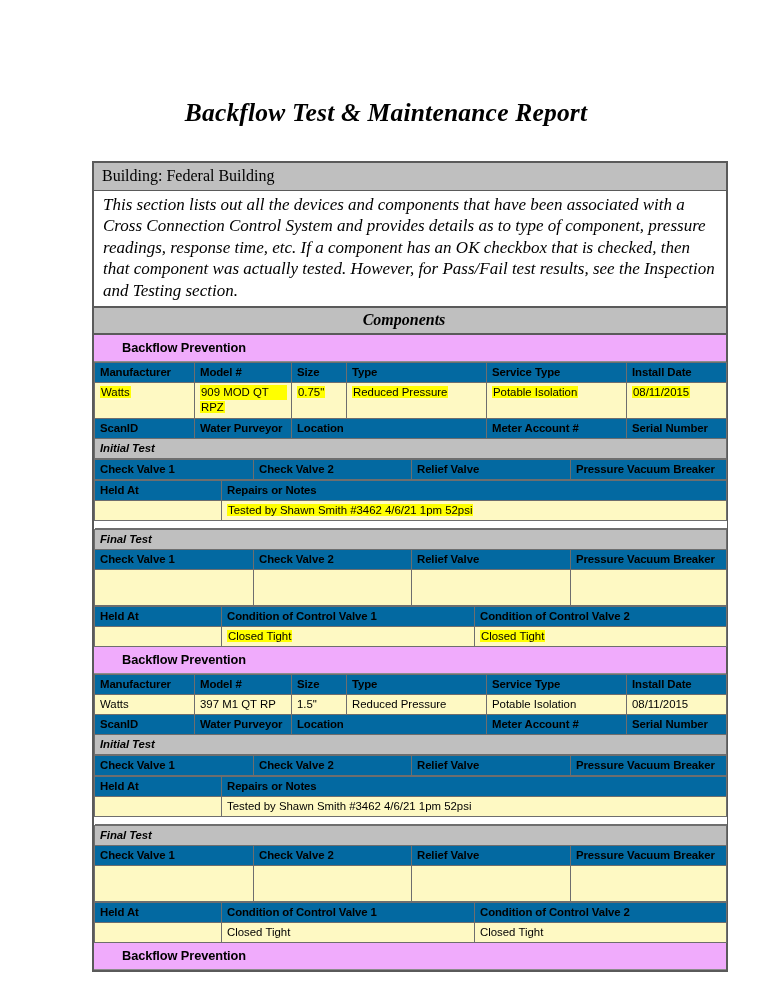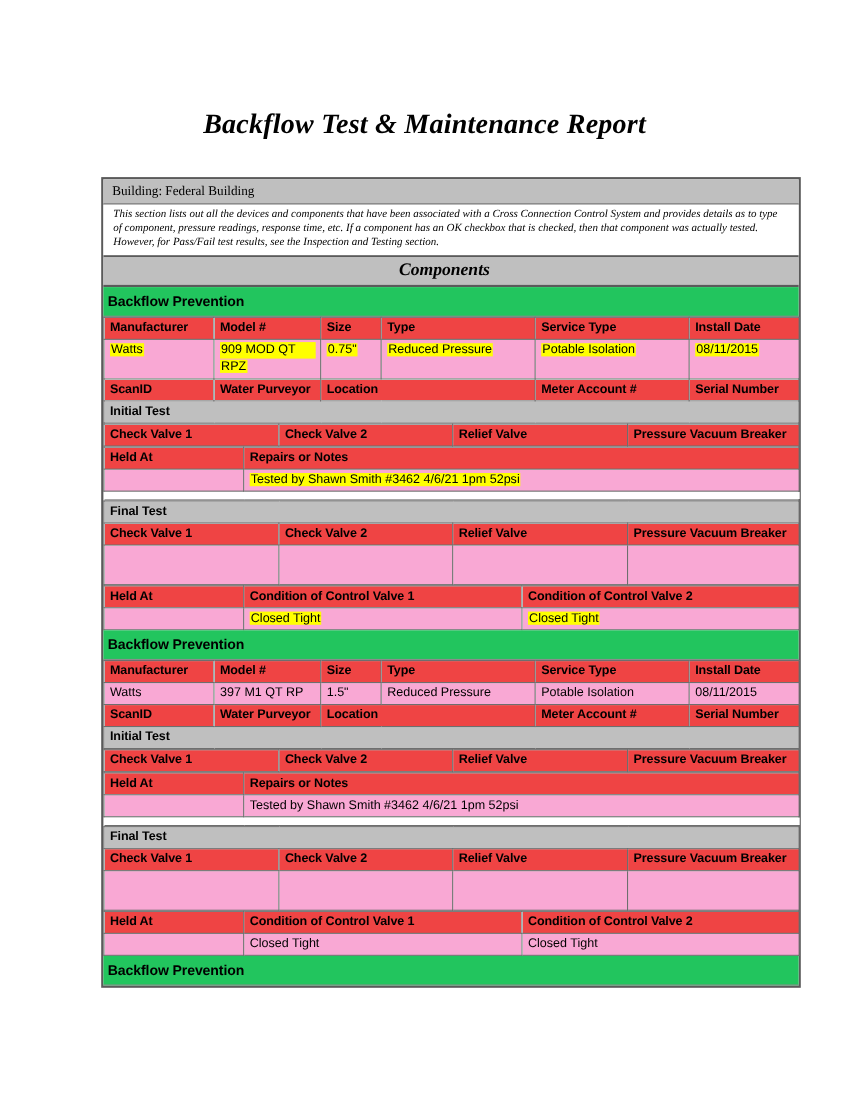--- a/index.html
+++ b/index.html
@@ -40,83 +40,84 @@
     border: 2px solid #5a5a5a;
     box-sizing: border-box;
     background: #ffffff;
   }
 
   
   .building-band {
     background: #bfbfbf;
     border-bottom: 1px solid #5a5a5a;
     font-family: "Liberation Serif", serif;
-    font-size: 12px;
+    font-size: 16px;
     padding: 4px 8px 5px 8px;
     line-height: 1.1;
   }
 
   .description {
     font-family: "Liberation Serif", serif;
     font-style: italic;
-    font-size: 10px;
+    font-size: 17px;
     line-height: 1.27;
     padding: 3px 9px 5px 9px;
     background: #ffffff;
     border-bottom: 2px solid #5a5a5a;
   }
 
   .components-band {
     background: #bfbfbf;
     border-bottom: 2px solid #5a5a5a;
     text-align: center;
     font-family: "Liberation Serif", serif;
     font-weight: bold;
     font-style: italic;
     font-size: 16px;
     padding: 3px 12px 4px 0;
   }
 
   
   .device-band {
-    background: #22c55e;
+    background: #f0abfc;
     border-bottom: 1px solid #8c8c8c;
     font-size: 12.8px;
     font-weight: bold;
-    padding: 5px 0 6px 4px;
+    padding: 5px 0 6px 28px;
     letter-spacing: -0.1px;
   }
 
   table.grid {
     border-collapse: collapse;
     width: 100%;
     table-layout: fixed;
   }
   table.grid td {
     border: 1px solid #6e6e6e;
     font-size: 11.4px;
     padding: 2px 4px 2px 5px;
     vertical-align: top;
     line-height: 1.27;
     height: 15px;
     overflow: hidden;
     word-wrap: break-word;
   }
   table.grid td.hdr {
-    background: #ef4444;
+    background: #0369a1;
     font-weight: bold;
     letter-spacing: -0.1px;
   }
   table.grid td.sub {
     background: #bfbfbf;
     font-weight: bold;
     letter-spacing: -0.1px;
+    font-style: italic;
   }
   table.grid td.val {
-    background: #f9a8d4;
+    background: #fef9c3;
   }
   table.grid td.tall {
     height: 31px;
   }
   .hl {
     background: #ffff00;
     padding: 0 1px;
     box-decoration-break: clone;
     -webkit-box-decoration-break: clone;
   }

